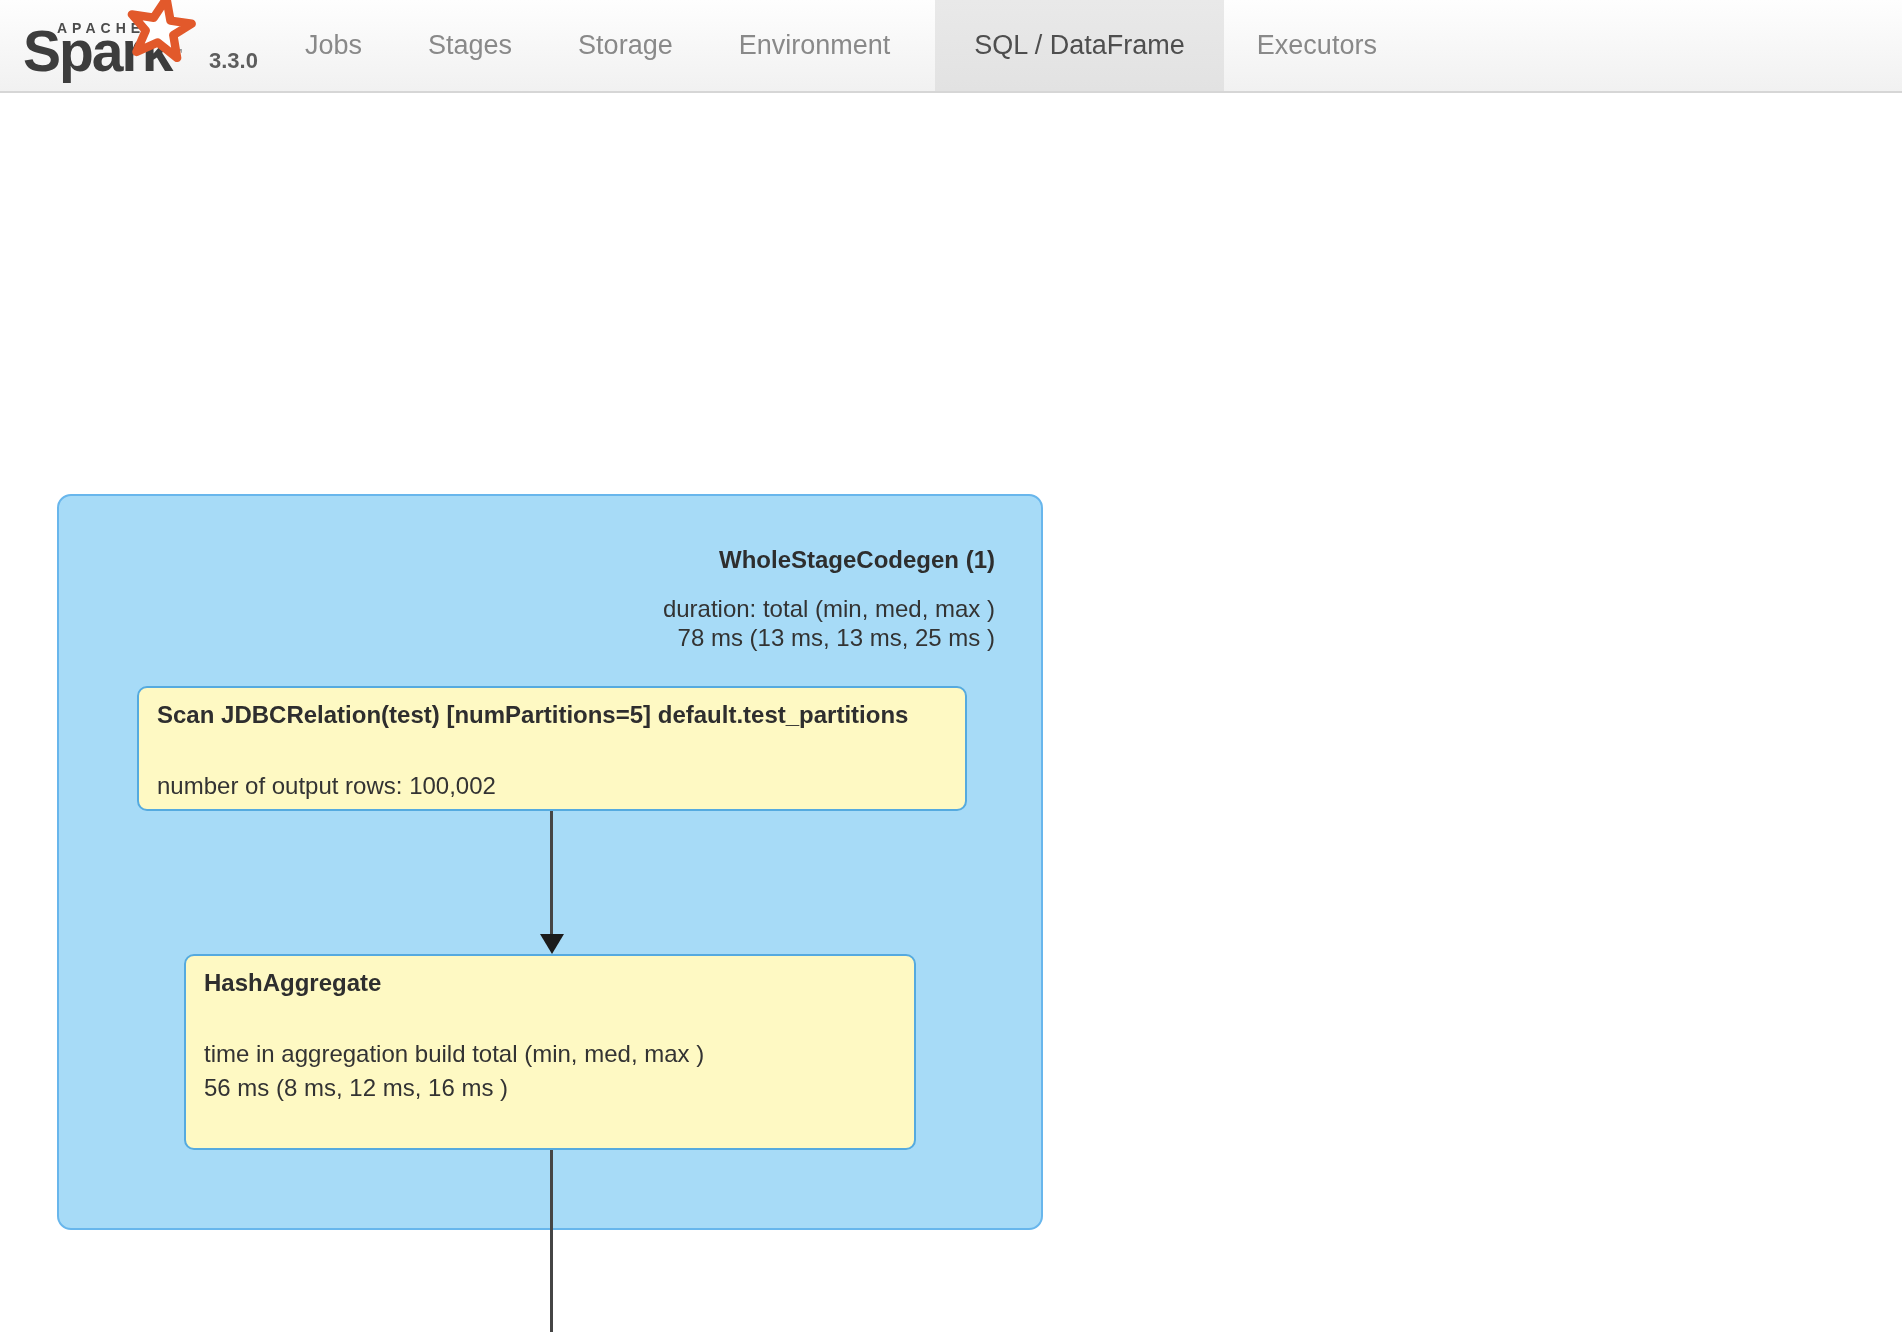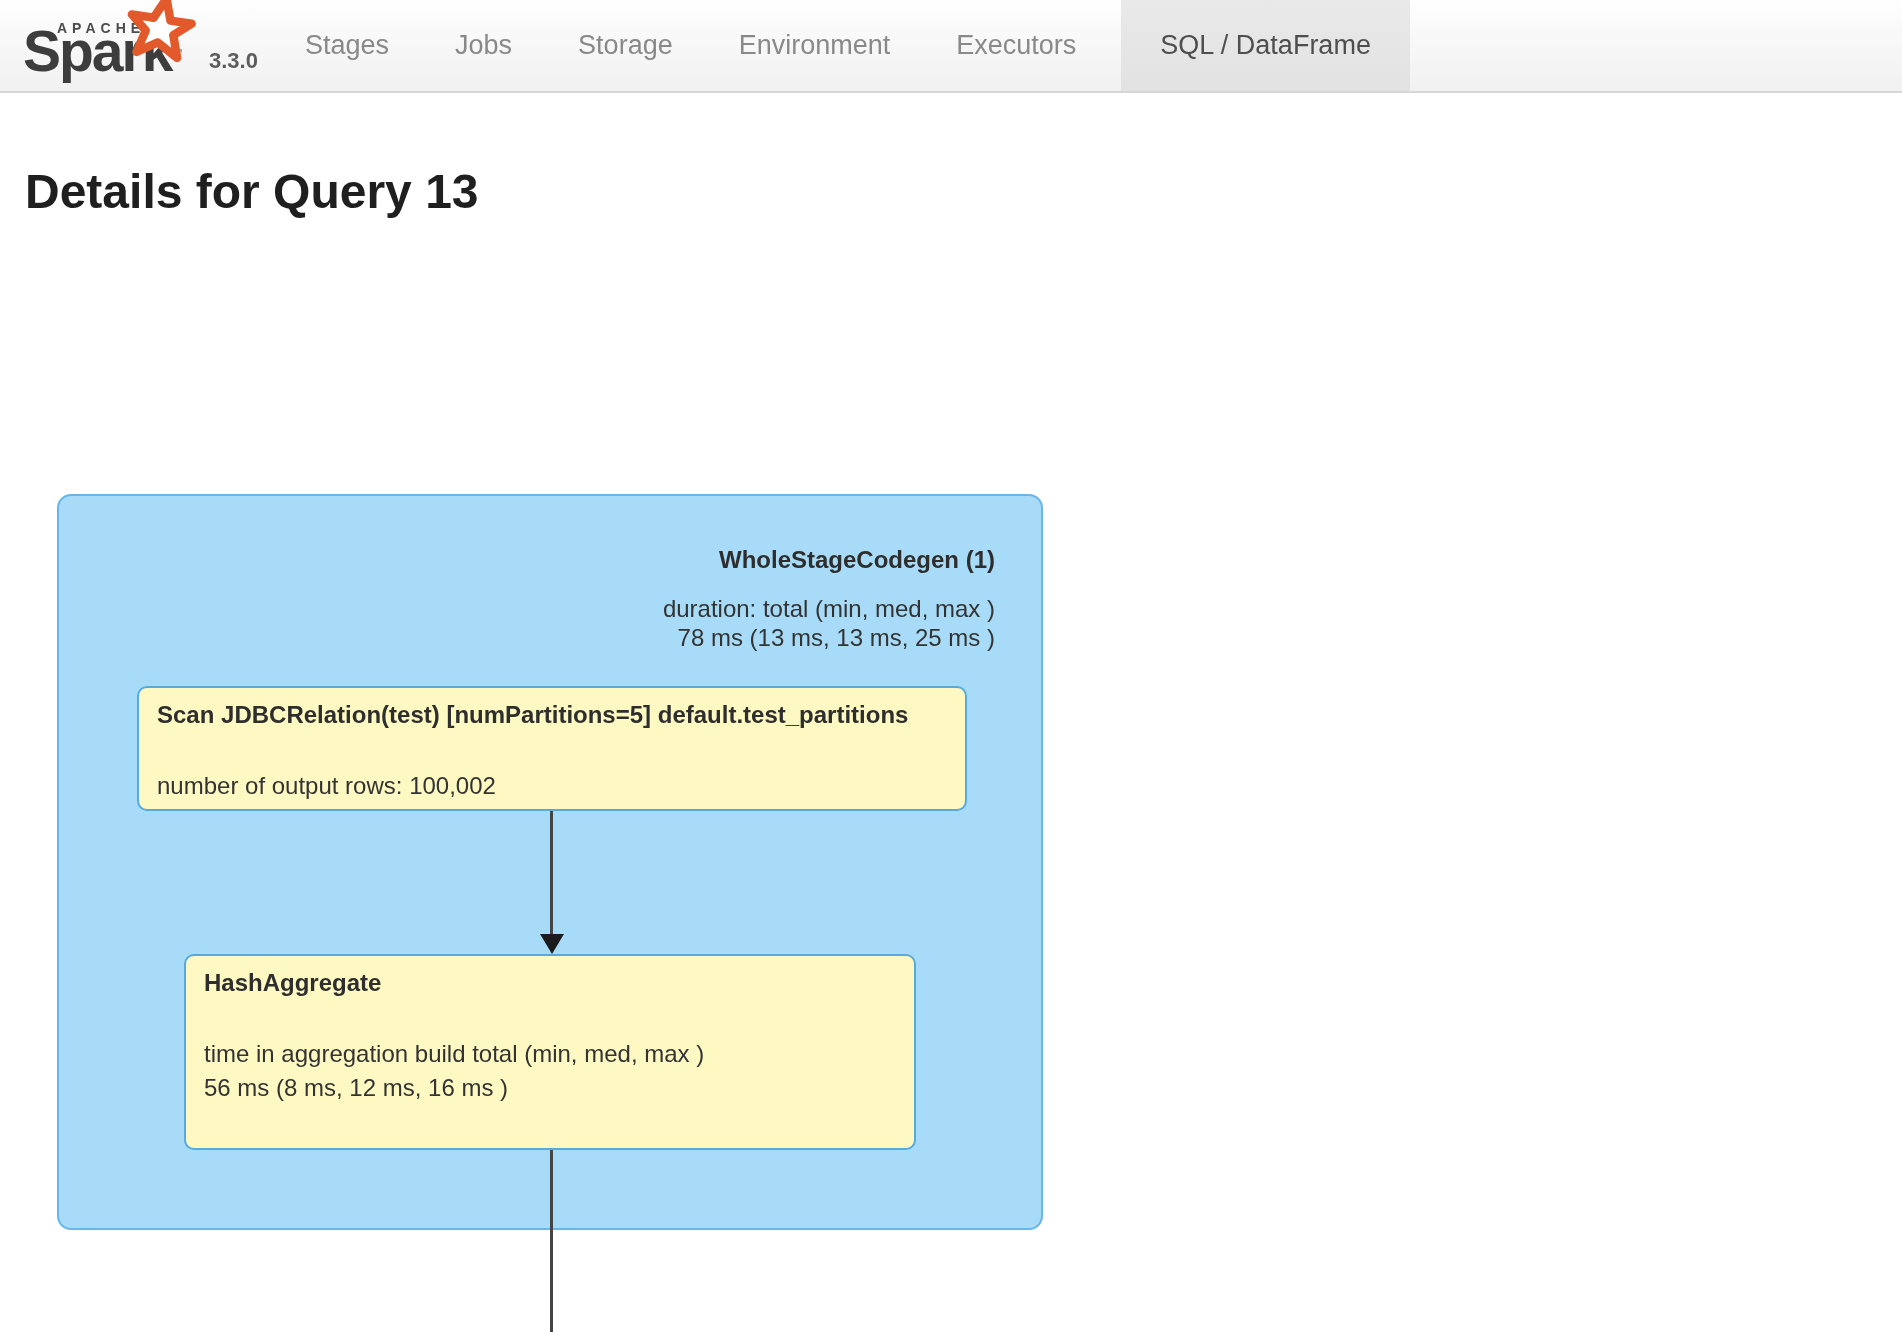--- a/index.html
+++ b/index.html
@@ -97,31 +97,30 @@
     <span class="logo-spark"><span>Spark</span><span class="logo-tm">™</span></span>
     <span class="logo-apache">APACHE</span>
     <span class="logo-star">
       <svg width="78" height="78" viewBox="0 0 60 60">
         <path d="M30 6 L36.5 22 L53 21 L41 32.5 L47.5 49 L30.5 40.5 L16 51 L19.5 33.5 L6.5 23.5 L23.5 22.5 Z" fill="#ffffff" stroke="#e2592b" stroke-width="6.5" stroke-linejoin="round" transform="rotate(12 30 30)"></path>
       </svg>
     </span>
     <span class="logo-version">3.3.0</span>
   </div>
   <div class="nav-items">
+    <a class="nav-item">Jobs</a>
     <a class="nav-item">Stages</a>
-    <a class="nav-item">Jobs</a>
     <a class="nav-item">Storage</a>
     <a class="nav-item">Environment</a>
+    <a class="nav-item active">SQL / DataFrame</a>
     <a class="nav-item">Executors</a>
-    <a class="nav-item active">SQL / DataFrame</a>
   </div>
 </div>
 
 <div class="content">
-  <h2 class="page-title">Details for Query 13</h2>
 
 
 </div>
 
 <div class="graph">
   <div class="cluster">
     <div class="cluster-label">
       <div class="cluster-title">WholeStageCodegen (1)</div>
       <div class="cluster-metrics">
         <div>duration: total (min, med, max )</div>

